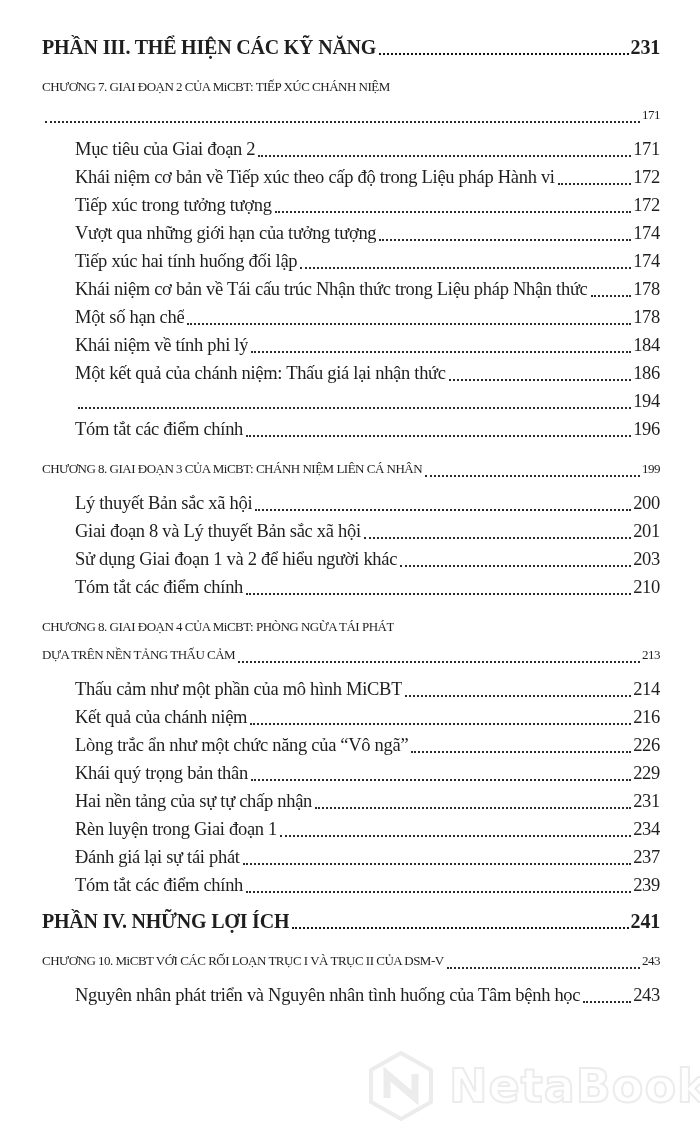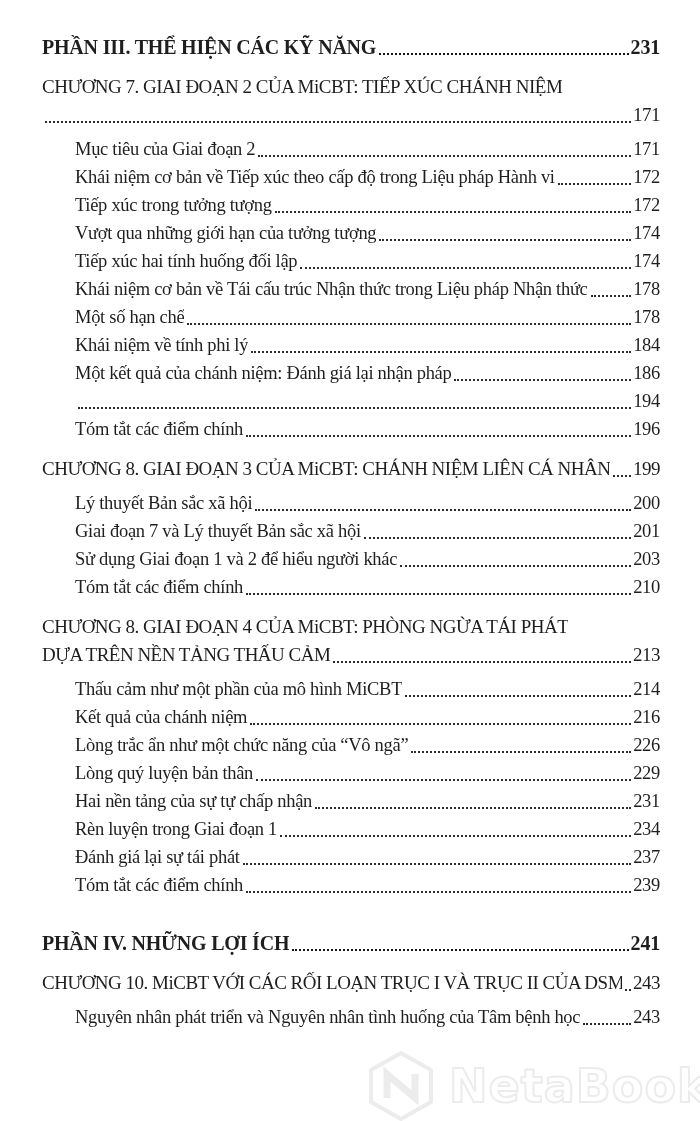--- a/index.html
+++ b/index.html
@@ -16,24 +16,24 @@
   .entry { line-height: 28px; }
   .entry .line { display: flex; align-items: flex-end; }
   .txt { white-space: nowrap; flex-shrink: 1; overflow: hidden; }
   .dots {
     flex: 1 1 auto; min-width: 6px;
     border-bottom: 2px dotted #2b2b2b;
     margin: 0 2px 6px 3px;
   }
   .pg { flex-shrink: 0; }
   .entry.item { font-size: 18.5px; letter-spacing: -0.3px; padding-left: 33px; text-align: center; }
-  .entry.chapter { font-size: 19px; letter-spacing: -0.5px; margin-top: 12px; margin-bottom: 6px; }
+  .entry.chapter { font-size: 13px; letter-spacing: -0.5px; margin-top: 12px; margin-bottom: 6px; }
   .entry.part {
     font-size: 20px; font-weight: bold; letter-spacing: -0.2px;
-    margin-top: 30px; margin-bottom: 5px;
+    margin-top: 8px; margin-bottom: 5px;
   }
   .entry.part .dots { border-bottom-width: 2.5px; border-bottom-color: #151515; }
   .toc .entry:first-child { margin-top: 0; }
 
   .watermark {
     position: absolute; left: 365px; top: 1050px;
     display: flex; align-items: center; gap: 12px;
     user-select: none; pointer-events: none;
   }
   .wm-logo svg { display: block; }
@@ -118,21 +118,21 @@
       </div>
       <div class="entry item">
         <div class="line">
           <span class="txt">Khái niệm về tính phi lý</span>
           <span class="dots"></span>
           <span class="pg">184</span>
         </div>
       </div>
       <div class="entry item">
         <div class="line">
-          <span class="txt">Một kết quả của chánh niệm: Đánh giá lại nhận pháp</span>
+          <span class="txt">Một kết quả của chánh niệm: Thấu giá lại nhận thức</span>
           <span class="dots"></span>
           <span class="pg">186</span>
         </div>
       </div>
       <div class="entry item">
         <div class="line">
           <span class="dots"></span>
           <span class="pg">194</span>
         </div>
       </div>
@@ -152,21 +152,21 @@
       </div>
       <div class="entry item">
         <div class="line">
           <span class="txt">Lý thuyết Bản sắc xã hội</span>
           <span class="dots"></span>
           <span class="pg">200</span>
         </div>
       </div>
       <div class="entry item">
         <div class="line">
-          <span class="txt">Giai đoạn 7 và Lý thuyết Bản sắc xã hội</span>
+          <span class="txt">Giai đoạn 8 và Lý thuyết Bản sắc xã hội</span>
           <span class="dots"></span>
           <span class="pg">201</span>
         </div>
       </div>
       <div class="entry item">
         <div class="line">
           <span class="txt">Sử dụng Giai đoạn 1 và 2 để hiểu người khác</span>
           <span class="dots"></span>
           <span class="pg">203</span>
         </div>
@@ -204,21 +204,21 @@
       </div>
       <div class="entry item">
         <div class="line">
           <span class="txt">Lòng trắc ẩn như một chức năng của “Vô ngã”</span>
           <span class="dots"></span>
           <span class="pg">226</span>
         </div>
       </div>
       <div class="entry item">
         <div class="line">
-          <span class="txt">Lòng quý luyện bản thân</span>
+          <span class="txt">Khái quý trọng bản thân</span>
           <span class="dots"></span>
           <span class="pg">229</span>
         </div>
       </div>
       <div class="entry item">
         <div class="line">
           <span class="txt">Hai nền tảng của sự tự chấp nhận</span>
           <span class="dots"></span>
           <span class="pg">231</span>
         </div>

